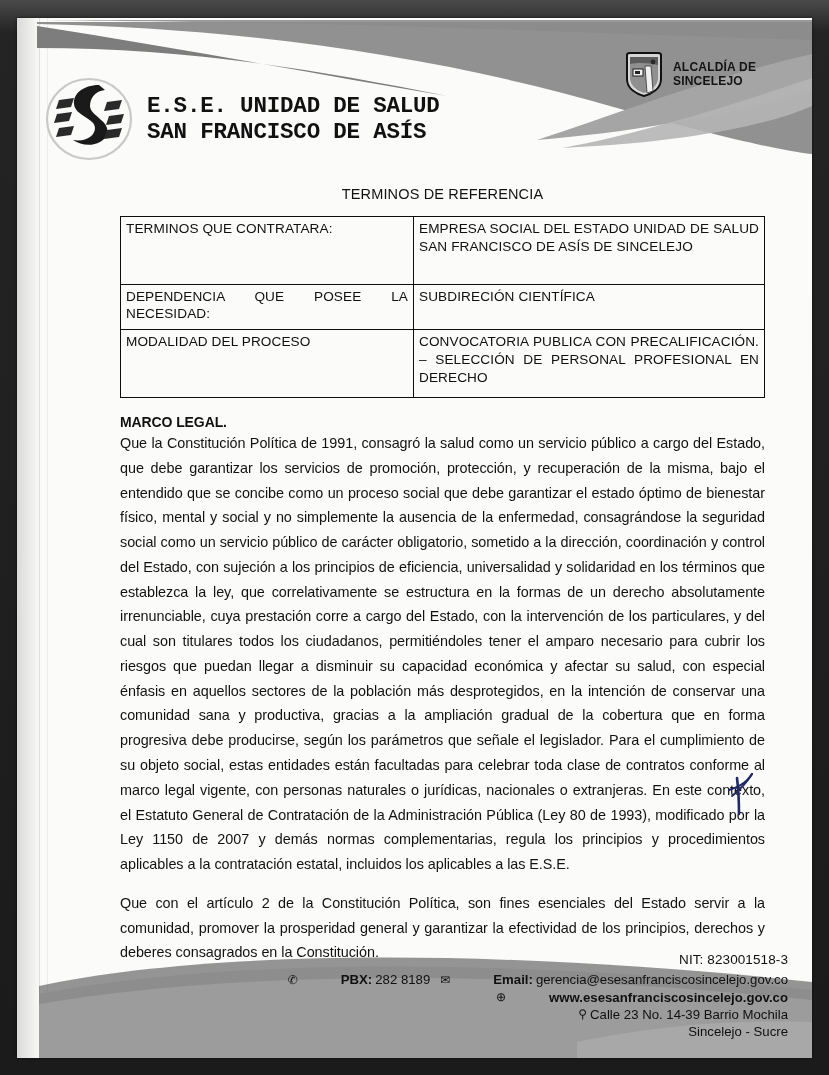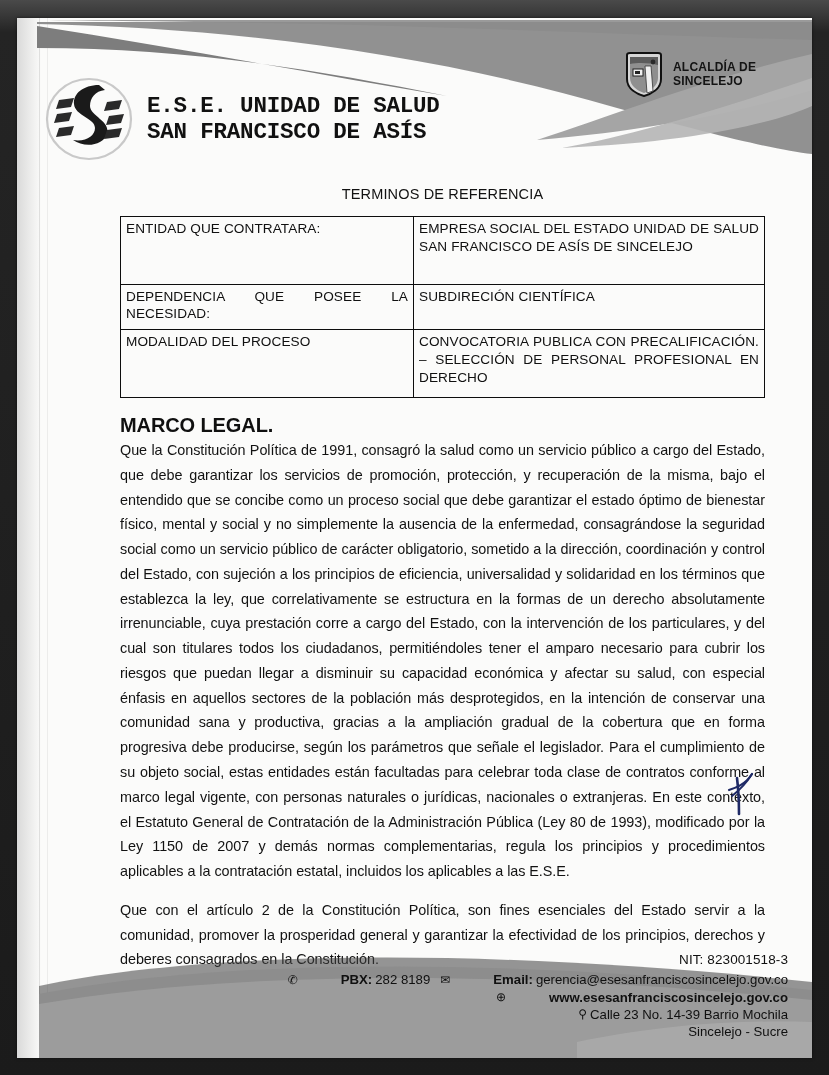--- a/index.html
+++ b/index.html
@@ -121,21 +121,21 @@
   #info-table td.value.just {
     text-align: justify;
   }
   .cell-pad-1 { display:block; min-height: 20px; }
   .cell-pad-2 { display:block; min-height: 42px; }
 
   
   #prose { margin-top: 16px; }
   #prose .sec-title {
     font-weight: bold;
-    font-size: 20px;
+    font-size: 14px;
     color: #101010;
     margin-bottom: 1px;
     letter-spacing: -.1px;
   }
   #prose p {
     margin: 0 0 14px 0;
     font-size: 14.4px;
     line-height: 1.72;
     text-align: justify;
     color: #121212;
@@ -228,21 +228,21 @@
     </div>
 
     <div id="doc-body">
 
       <div id="doc-heading">TERMINOS DE REFERENCIA</div>
 
       <table id="info-table">
         <tbody>
           <tr>
             <td class="label nojust">
-              <span>ENTIDAD QUE CONTRATARA:</span>
+              <span>TERMINOS QUE CONTRATARA:</span>
               <span class="cell-pad-2"></span>
             </td>
             <td class="value just">EMPRESA SOCIAL DEL ESTADO UNIDAD DE SALUD SAN FRANCISCO DE ASÍS DE SINCELEJO</td>
           </tr>
           <tr>
             <td class="label">DEPENDENCIA QUE POSEE LA NECESIDAD:</td>
             <td class="value">
               <span>SUBDIRECIÓN CIENTÍFICA</span>
               <span class="cell-pad-1"></span>
             </td>

